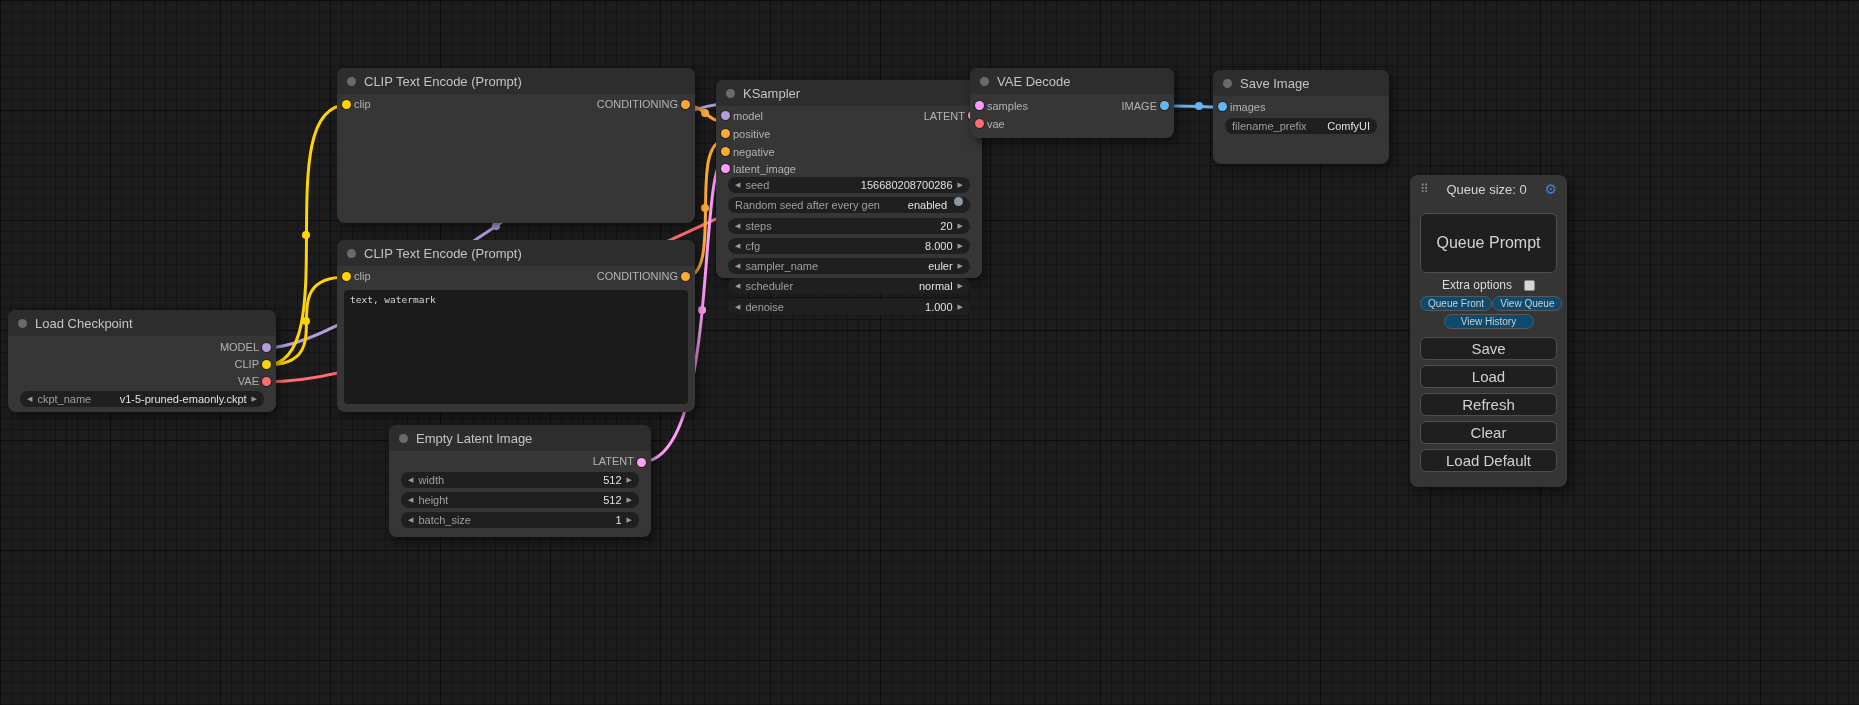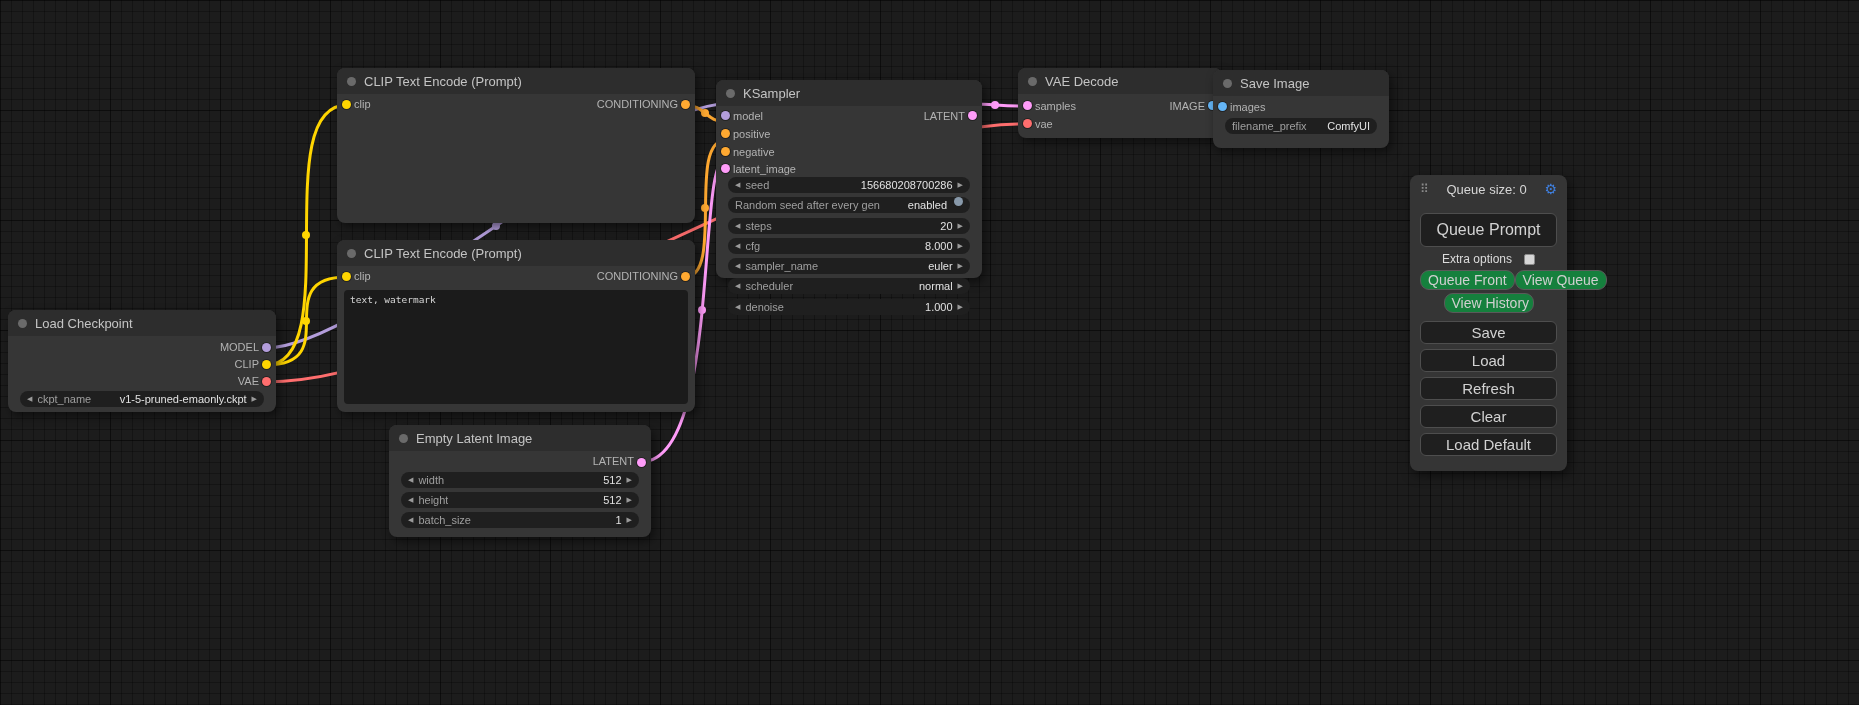--- a/index.html
+++ b/index.html
@@ -32,25 +32,25 @@
   .widget .wvalue{margin-left:auto;color:#e2e2e2}
   .widget .knob{width:9px;height:9px;border-radius:50%;flex:none;margin-left:2px}
   #menu{position:absolute;left:1410px;top:175px;width:157px;background:#353535;border-radius:8px;
     padding:6px 10px 10px 10px;box-shadow:3px 4px 12px rgba(0,0,0,.55);z-index:5;color:#dcdcdc}
   #menu-header{display:flex;align-items:center;justify-content:space-between;margin-bottom:5px}
   .drag-handle{color:#8a8a8a;font-size:12px;cursor:move}
   .queue-size{font-size:13px;color:#d6d6d6}
   .gear{font-size:14px;cursor:pointer}
   .btn{display:block;width:100%;background:#1f1f1f;border:1px solid #4e4e4e;border-radius:6px;
     color:#d2d2d2;text-align:center;cursor:pointer;font-family:inherit}
-  .btn-big{font-size:16px;padding:7px 0;margin:16px 0 5px 0}
+  .btn-big{font-size:16px;padding:20px 0;margin:16px 0 5px 0}
   .btn-std{font-size:15px;padding:2px 16px;margin:5px 0}
   .extra{display:flex;align-items:center;justify-content:center;gap:12px;font-size:12px;margin:4px 0;color:#dcdcdc}
   .checkbox{width:11px;height:11px;background:#d6d6d6;border:1px solid #8a8a8a;border-radius:2px;cursor:pointer}
-  .pill{background:#15803d;border:1px solid #5a5a5a;border-radius:9px;color:#cfcfcf;font-size:14px;
+  .pill{background:#0c4a6e;border:1px solid #5a5a5a;border-radius:9px;color:#cfcfcf;font-size:10px;
     padding:1px 7px;cursor:pointer;font-family:inherit;white-space:nowrap}
   .pill-row{display:flex;justify-content:space-between;margin:2px 0}
   .pill-center{display:flex;justify-content:center;margin:3px 0 8px 0}
 </style>
 </head>
 <body>
 
 <div id="canvas">
 
   <svg id="wires" width="1859" height="705">
@@ -195,34 +195,34 @@
       <span class="arr">▶</span>
     </div>
     <div class="widget" style="top:219px">
       <span class="arr">◀</span>
       <span class="wlabel">denoise</span>
       <span class="wvalue">1.000</span>
       <span class="arr">▶</span>
     </div>
   </div>
 
-  <div class="node" style="left:1018px;top:68px;width:204px;height:70px">
+  <div class="node" style="left:970px;top:68px;width:204px;height:70px">
     <div class="node-title">
       <span class="title-dot"></span>
       <span>VAE Decode</span>
     </div>
     <span class="port" style="left: 5px; top: 33px; background: rgb(255, 156, 249);"></span>
     <span class="slot-label" style="left:17px;top:32px">samples</span>
     <span class="port" style="left: 5px; top: 51px; background: rgb(255, 110, 110);"></span>
     <span class="slot-label" style="left:17px;top:50px">vae</span>
     <span class="slot-label right" style="right:17px;top:32px">IMAGE</span>
     <span class="port" style="right: 5px; top: 33px; background: rgb(100, 181, 246);"></span>
   </div>
 
-  <div class="node" style="left:1213px;top:70px;width:176px;height:78px">
+  <div class="node" style="left:1213px;top:70px;width:176px;height:94px">
     <div class="node-title">
       <span class="title-dot"></span>
       <span>Save Image</span>
     </div>
     <span class="port" style="left: 5px; top: 32px; background: rgb(100, 181, 246);"></span>
     <span class="slot-label" style="left:17px;top:31px">images</span>
     <div class="widget" style="top:48px">
       <span class="wlabel">filename_prefix</span>
       <span class="wvalue">ComfyUI</span>
     </div>

